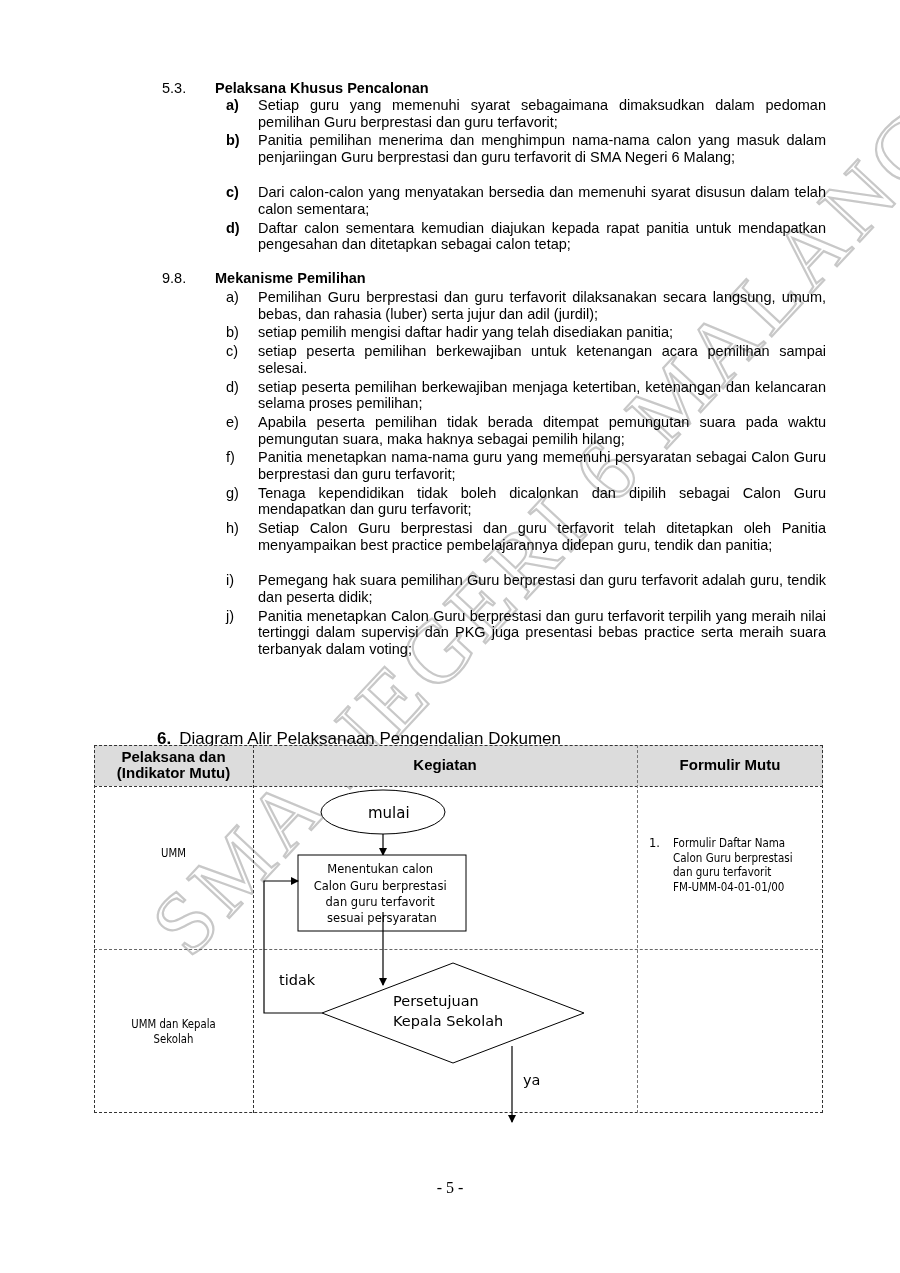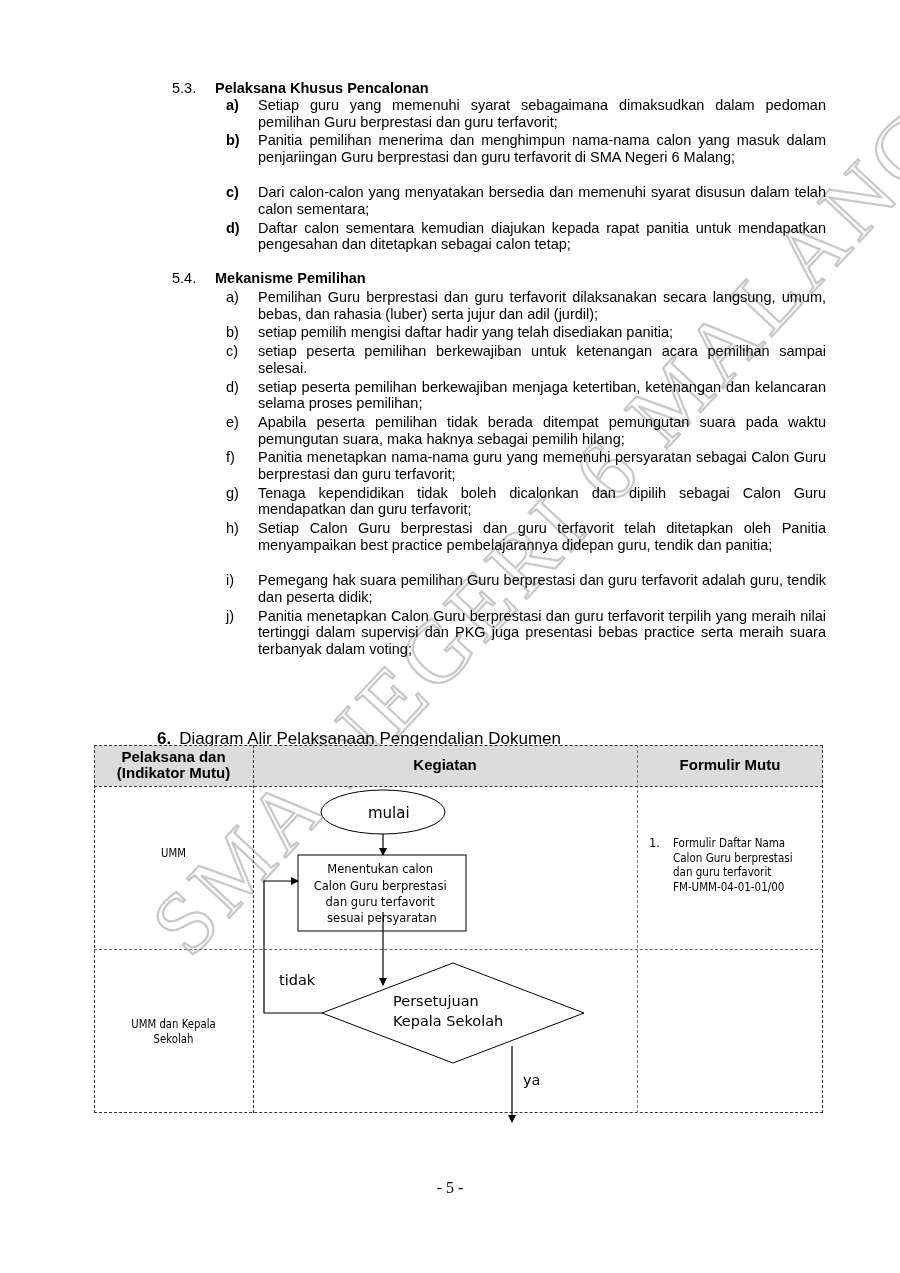--- a/index.html
+++ b/index.html
@@ -1,20 +1,20 @@
 <!DOCTYPE html>
 <html><head>
 <meta charset="utf-8">
 <style>
   html, body { margin: 0; padding: 0; background: #ffffff; }
   body { width: 900px; height: 1273px; position: relative; overflow: hidden; font-family: "Liberation Sans", sans-serif; color: #000; }
   .page { position: absolute; left: 0; top: 0; width: 900px; height: 1273px; }
 
   .sec-head { position: absolute; font-size: 14.5px; line-height: 17px; }
-  .sec-num { position: absolute; left: 172px; }
+  .sec-num { position: absolute; left: 162px; }
   .sec-title { position: absolute; left: 215px; font-weight: bold; white-space: nowrap; }
 
   .item { position: absolute; left: 226px; width: 600px; font-size: 14.5px; line-height: 16.6px; }
   .item .lbl { position: absolute; left: 0; top: 0; }
   .item .lbl.bold { font-weight: bold; }
   .item .txt { position: absolute; left: 32px; width: 568px; text-align: justify; text-align-last: left; }
 
   .diag-title { position: absolute; left: 157px; top: 729px; font-size: 17px; white-space: nowrap; }
   .diag-title b { font-weight: bold; margin-right: 8px; }
   .hdr-bg { position: absolute; left: 94px; top: 745px; width: 729px; height: 41px; background: #dcdcdc; }
@@ -63,21 +63,21 @@
         <span class="lbl bold">c)</span>
         <span class="txt">Dari calon-calon yang menyatakan bersedia dan memenuhi syarat disusun dalam telah calon sementara;</span>
       </div>
       <div class="item" style="top: 219.8px;">
         <span class="lbl bold">d)</span>
         <span class="txt">Daftar calon sementara kemudian diajukan kepada rapat panitia untuk mendapatkan pengesahan dan ditetapkan sebagai calon tetap;</span>
       </div>
     </div>
 
   <div class="sec-head" style="top:270px;">
-    <span class="sec-num">5.4.</span>
+    <span class="sec-num">9.8.</span>
     <span class="sec-title">Mekanisme Pemilihan</span>
   </div>
   <div id="list-54">
       <div class="item" style="top: 289px;">
         <span class="lbl">a)</span>
         <span class="txt">Pemilihan Guru berprestasi dan guru terfavorit dilaksanakan secara langsung, umum, bebas, dan rahasia (luber) serta jujur dan adil (jurdil);</span>
       </div>
       <div class="item" style="top: 324.4px;">
         <span class="lbl">b)</span>
         <span class="txt">setiap pemilih mengisi daftar hadir yang telah disediakan panitia;</span>

